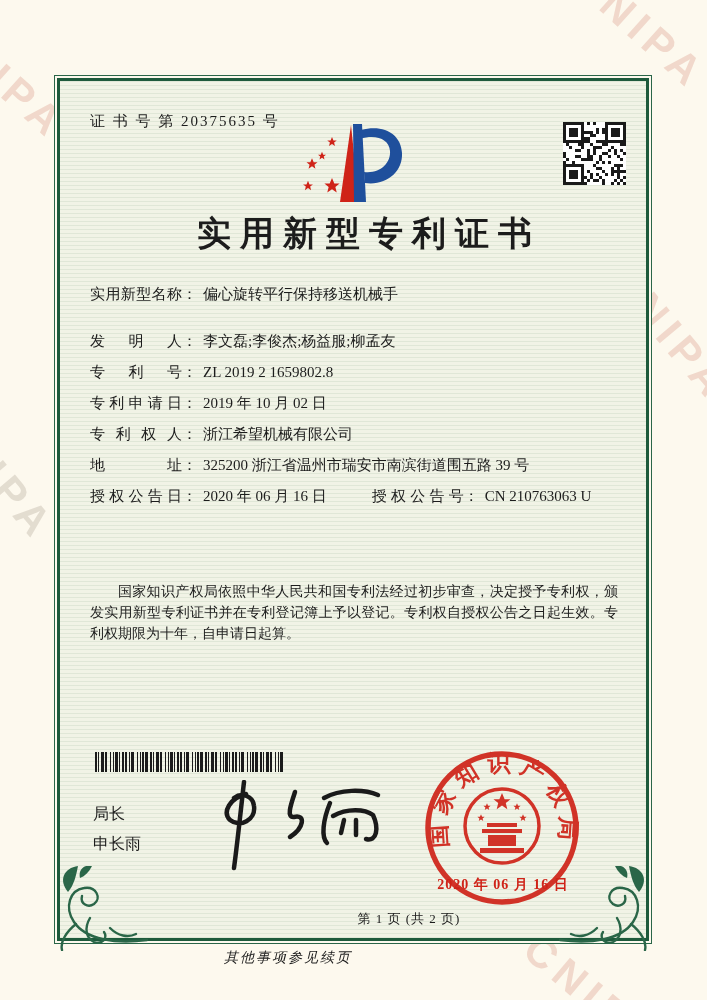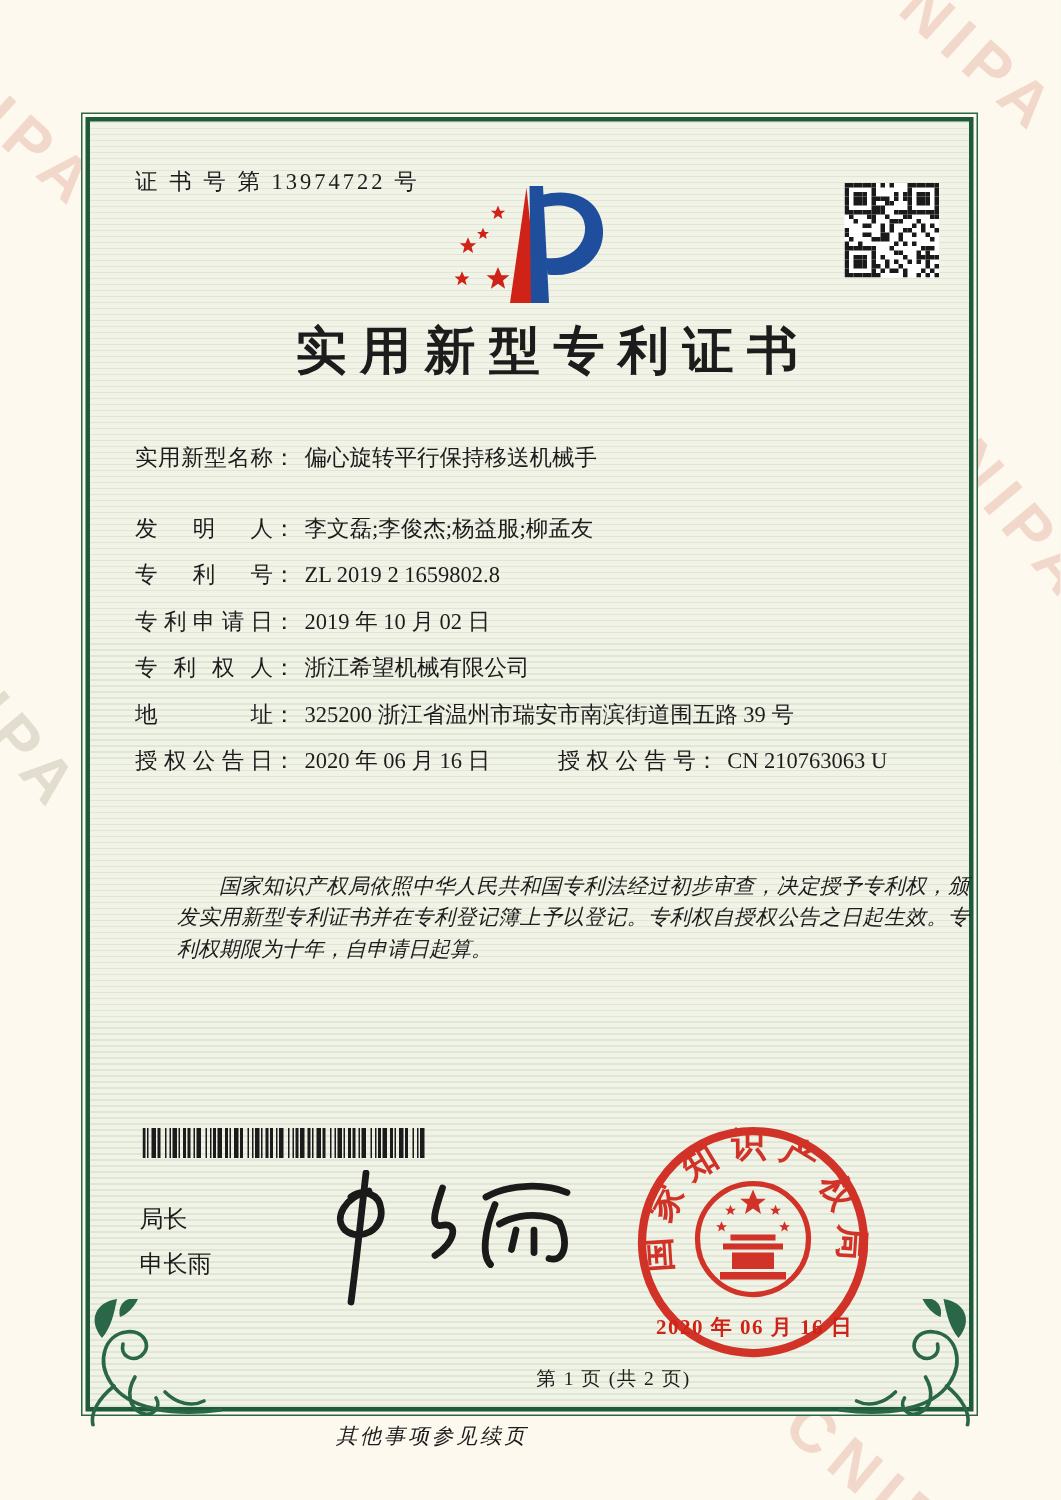--- a/index.html
+++ b/index.html
@@ -18,29 +18,29 @@
          border:3px solid #1e5a3c;box-shadow:0 0 0 2px #fdf9ee,0 0 0 3px #2a6648;
          background-color:#f1f3e6;
          background-image:repeating-linear-gradient(0deg,rgba(140,170,140,0.17) 0px,rgba(140,170,140,0.17) 1px,rgba(0,0,0,0) 1px,rgba(0,0,0,0) 4px);}
 
   .cert-no{position:absolute;left:90px;top:112px;font-size:15px;letter-spacing:2px;}
   .logo{position:absolute;left:295px;top:111px;width:110px;height:100px;}
   .qr{position:absolute;left:563px;top:122px;width:63px;height:63px;background:#fff;padding:0;}
   .title{position:absolute;left:73px;top:211px;width:592px;text-align:center;
          font-size:34px;font-weight:bold;letter-spacing:9px;}
 
-  .fields{position:absolute;left:90px;top:296px;width:530px;font-size:15px;}
+  .fields{position:absolute;left:90px;top:284px;width:530px;font-size:15px;}
   .field-row{line-height:21px;margin-bottom:10px;white-space:nowrap;}
   .field-row.first{margin-bottom:26px;}
   .flabel{display:inline-block;width:92px;text-align:justify;text-align-last:justify;}
   .colon{display:inline-block;margin-right:6px;}
   .grant-left{display:inline-block;width:278px;}
 
   .body-text{position:absolute;left:90px;top:581px;width:528px;font-size:14px;line-height:21px;
-             font-style:italic;text-align:justify;margin-left:28px;}
+             text-align:justify;}
   .body-text p{margin:0;text-indent:2em;}
 
   .barcode{position:absolute;left:95px;top:752px;width:190px;height:20px;}
 
   .director{position:absolute;left:93px;top:799px;font-family:"Liberation Sans","DejaVu Sans",sans-serif;
             font-size:16px;line-height:30px;}
   .signature{position:absolute;left:200px;top:780px;width:200px;height:95px;}
 
   .seal{position:absolute;left:421px;top:744px;width:162px;height:168px;}
   .seal-date{position:absolute;left:430px;top:876px;width:146px;text-align:center;
@@ -63,21 +63,21 @@
   <div class="wm" style="left:595px;top:-45px;transform:rotate(42deg);">CNIPA</div>
   <div class="wm faint" style="left:178px;top:118px;transform:rotate(42deg);">CNIPA</div>
   <div class="wm faint" style="left:420px;top:285px;transform:rotate(42deg);">CNIPA</div>
   <div class="wm" style="left:635px;top:255px;transform:rotate(50deg);">CNIPA</div>
   <div class="wm gray" style="left:-40px;top:395px;transform:rotate(50deg);">CNIPA</div>
   <div class="wm faint" style="left:175px;top:588px;transform:rotate(45deg);">CNIPA</div>
   <div class="wm" style="left:545px;top:925px;transform:rotate(40deg);">CNIPA</div>
 
   <div class="frame"></div>
 
-  <div class="cert-no">证 书 号 第 13974722 号</div>
+  <div class="cert-no">证 书 号 第 20375635 号</div>
 
   <svg class="logo" viewBox="0 0 110 100">
     <defs>
       <path id="st" d="M0,-10 L2.9,-3.1 L9.5,-3.1 L4.2,1.2 L5.9,8.1 L0,4 L-5.9,8.1 L-4.2,1.2 L-9.5,-3.1 L-2.9,-3.1 Z"></path>
     </defs>
     <polygon points="56,14 64,91 45,91" fill="#cf2318"></polygon>
     <polygon points="58,13 67,13 71,91 59,91" fill="#1f4f9c"></polygon>
     <path d="M66,19 C90,13 106,24 107,42 C108,61 91,75 70,72 L69,61 C85,63 96,52 95,40 C94,28 81,23 65,28 Z" fill="#1f4f9c"></path>
     <g fill="#cf2318">
       <use href="#st" transform="translate(37,31) scale(0.50)"></use>

